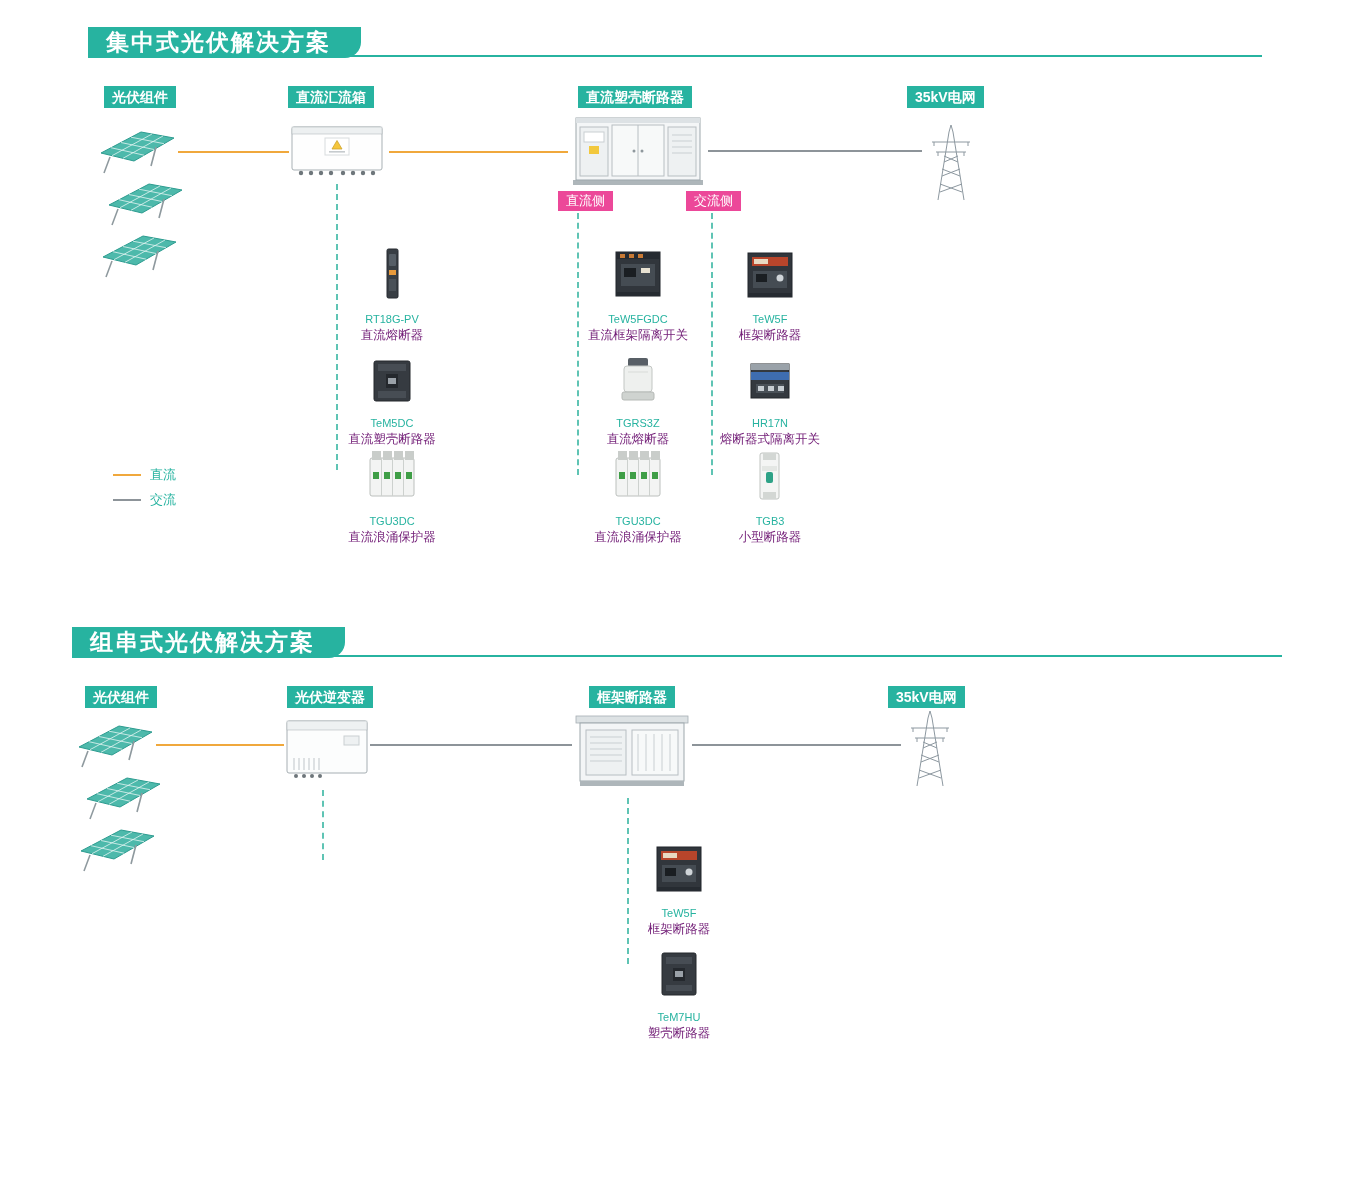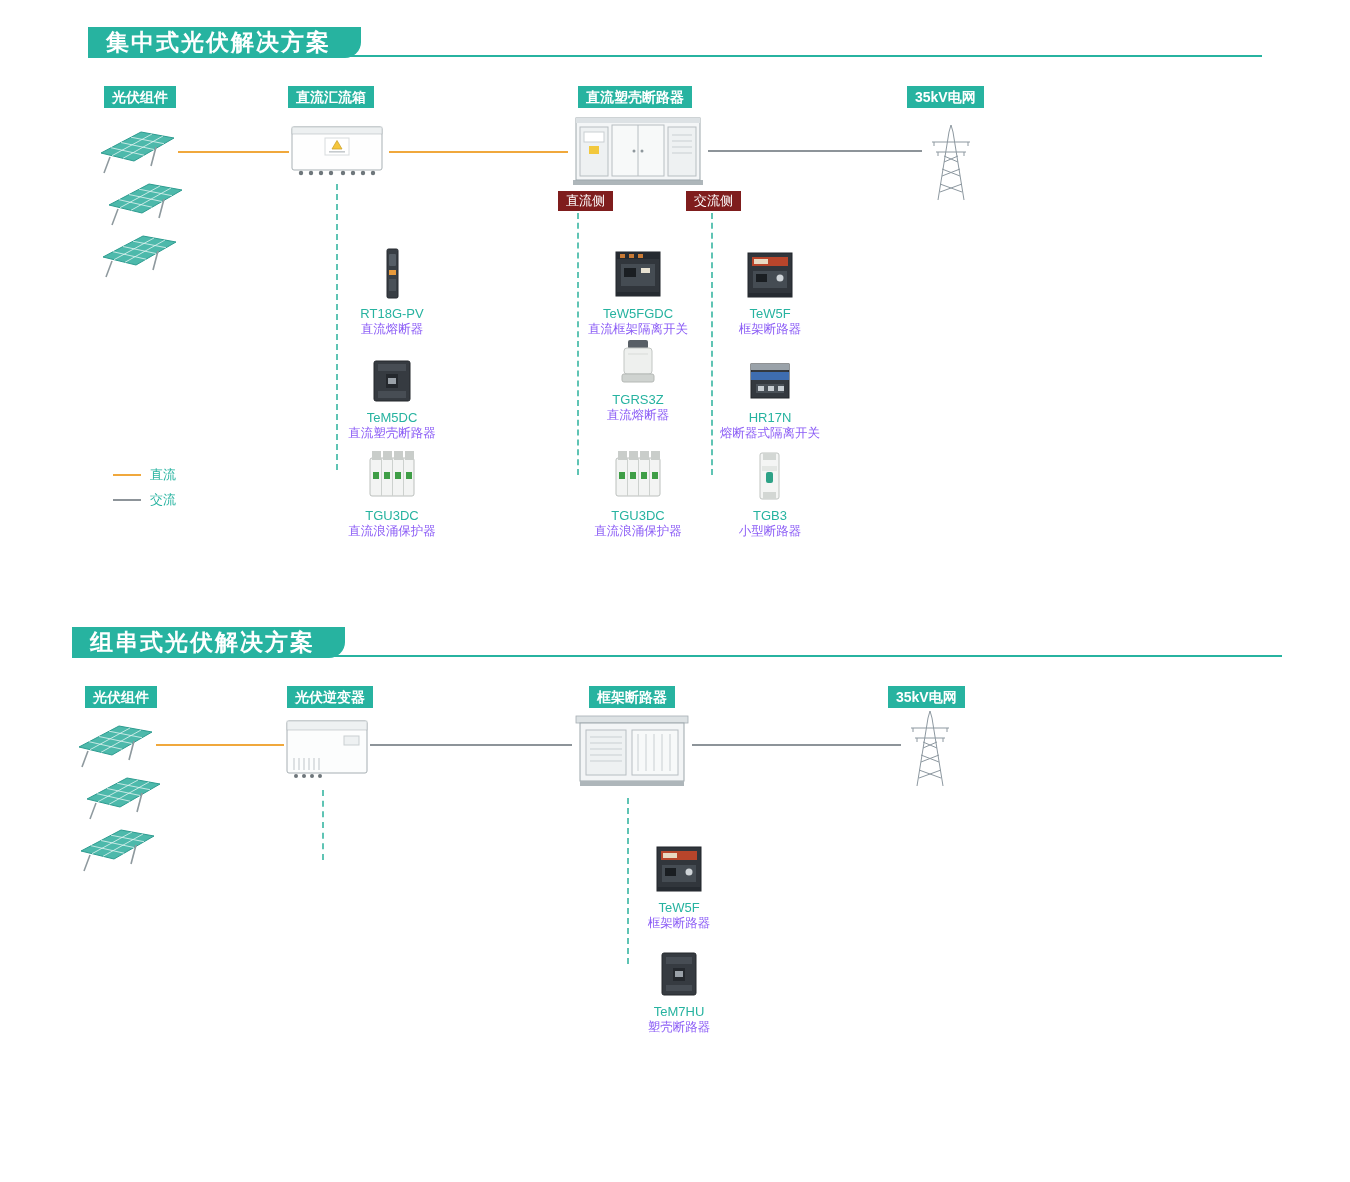--- a/index.html
+++ b/index.html
@@ -3,30 +3,30 @@
 <meta charset="utf-8">
 <style>
   html,body{margin:0;padding:0;background:#fff;}
   .canvas{position:relative;width:1350px;height:1055px;background:#fff;overflow:hidden;
           font-family:"Liberation Sans","DejaVu Sans",sans-serif;}
   .banner{position:absolute;background:#27b3a0;color:#fff;font-weight:bold;font-size:23px;
           line-height:31px;letter-spacing:2px;padding:0 30px 0 18px;border-radius:0 0 16px 0;z-index:2;white-space:nowrap;}
   .banner-line{position:absolute;height:2px;background:#27b3a0;z-index:1;}
   .node-label{position:absolute;background:#27b3a0;color:#fff;font-weight:bold;font-size:14px;
           line-height:22px;padding:0 8px;white-space:nowrap;}
-  .side-label{position:absolute;background:#7f1d1d;color:#fff;font-size:13px;line-height:20px;
+  .side-label{position:absolute;background:#ec4899;color:#fff;font-size:13px;line-height:20px;
           padding:0 8px;white-space:nowrap;}
   .hline{position:absolute;height:0;}
   .hline.dc{border-top:2px solid #f0a83c;}
   .hline.ac{border-top:2px solid #8d9499;}
   .vdash{position:absolute;width:0;border-left:2px dashed #5fc4b4;}
   .prod{position:absolute;width:150px;display:flex;flex-direction:column;align-items:center;}
   .prod .img{height:54px;display:flex;align-items:flex-end;justify-content:center;}
-  .prod .pname{margin-top:6px;font-size:13px;color:#27b3a0;line-height:15px;text-align:center;}
-  .prod .pdesc{font-size:12.5px;color:#8b5cf6;line-height:15px;margin-top:1px;text-align:center;}
+  .prod .pname{margin-top:12px;font-size:11px;color:#27b3a0;line-height:15px;text-align:center;}
+  .prod .pdesc{font-size:12.5px;color:#701a75;line-height:15px;margin-top:1px;text-align:center;}
   .legend{position:absolute;display:flex;align-items:center;gap:9px;}
   .legend .line{width:28px;height:0;display:inline-block;}
   .legend.dc .line{border-top:2px solid #f0a83c;}
   .legend.ac .line{border-top:2px solid #8d9499;}
   .legend .txt{font-size:13px;color:#27b3a0;}
   .equip{position:absolute;line-height:0;}
   .defs-hidden{position:absolute;width:0;height:0;overflow:hidden;}
 </style>
 </head>
 <body>
@@ -289,21 +289,21 @@
 
   <div class="prod" style="left:563px;top:246px">
     <div class="img">
         <svg width="52" height="52" viewBox="0 0 52 52">
           <use href="#g-tew5fgdc"></use>
         </svg>
       </div>
     <div class="pname">TeW5FGDC</div>
     <div class="pdesc">直流框架隔离开关</div>
   </div>
-  <div class="prod" style="left:563px;top:332px">
+  <div class="prod" style="left:563px;top:350px">
     <div class="img">
         <svg width="44" height="50" viewBox="0 0 44 50">
           <use href="#g-tgrs3z"></use>
         </svg>
       </div>
     <div class="pname">TGRS3Z</div>
     <div class="pdesc">直流熔断器</div>
   </div>
   <div class="prod" style="left:563px;top:448px">
     <div class="img">

